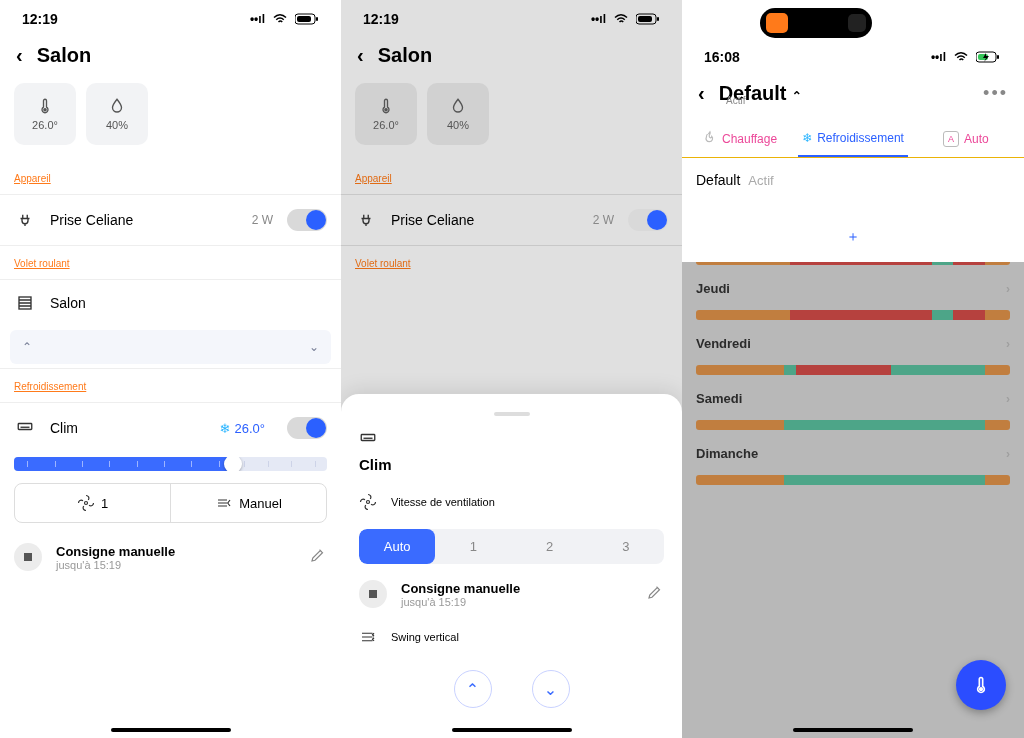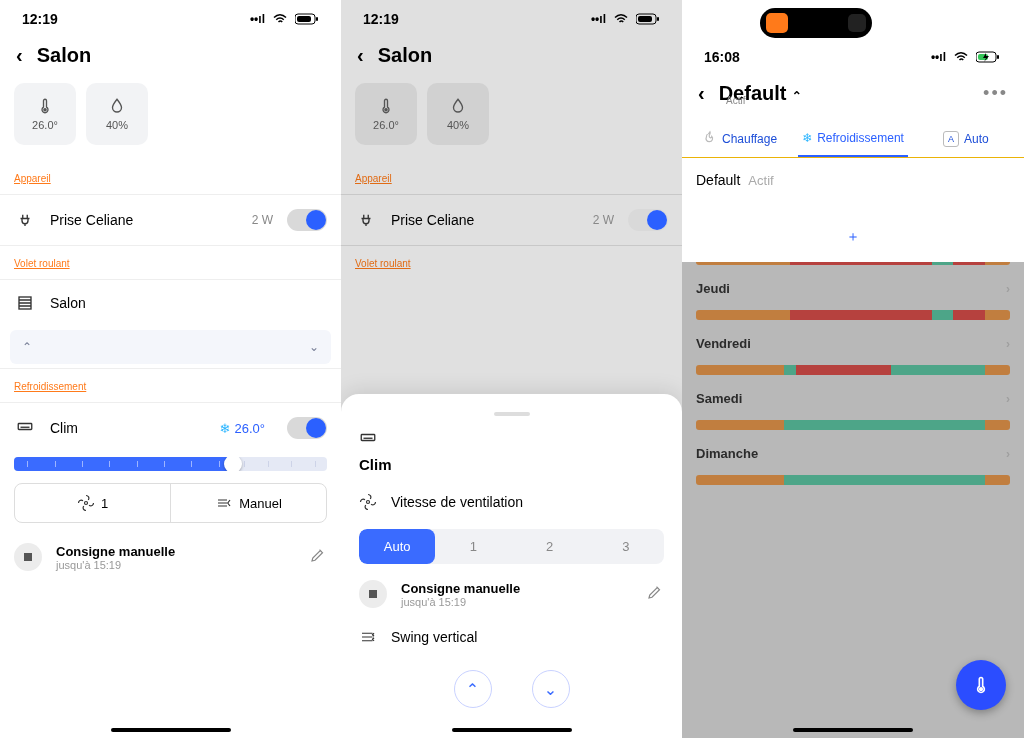--- a/index.html
+++ b/index.html
@@ -65,35 +65,35 @@
   .stop-sq { width:8px; height:8px; background:#555;}
   .consigne .txt { flex:1;}
   .consigne .title { font-size:13px; font-weight:700;}
   .consigne .until { font-size:11px; color:#999;}
   .pencil { color:#888;}
 
   .home-ind { position:absolute; bottom:6px; left:50%; transform:translateX(-50%); width:120px; height:4px; background:#000; border-radius:4px;}
   .sheet { position:absolute; bottom:0; left:0; right:0; background:#fff; border-radius:18px 18px 0 0; padding:14px 0 30px; box-shadow:0 -4px 20px rgba(0,0,0,0.1);}
   .grabber { width:36px; height:4px; background:#ddd; border-radius:2px; margin:4px auto 14px;}
   .sheet-title { font-size:15px; font-weight:700; padding:0 18px 6px;}
-  .sheet-row { display:flex; align-items:center; gap:14px; padding:14px 18px; font-size:14px;}
+  .sheet-row { display:flex; align-items:center; gap:14px; padding:14px 18px; font-size:11px;}
   .speed-seg { display:flex; margin:4px 18px 10px; background:#f1f2f5; border-radius:8px; overflow:hidden;}
   .speed-seg .opt { flex:1; text-align:center; padding:10px 0; font-size:13px; color:#888;}
   .speed-seg .opt.active { background:#3a6bff; color:#fff; border-radius:8px;}
   .swing-btns { display:flex; justify-content:center; gap:40px; padding:10px 0 0;}
   .circle-btn { width:38px; height:38px; border:1px solid #c9d2ff; border-radius:50%; display:flex; align-items:center; justify-content:center; color:#3a6bff;}
 
   
   .s3-status { padding-top:6px;}
   .s3-notch { position:absolute; top:8px; left:78px; width:112px; height:30px; background:#000; border-radius:16px; display:flex; align-items:center;}
   .s3-notch .orange { width:22px; height:20px; background:#ff7a1a; border-radius:5px; margin-left:6px;}
   .s3-notch .cam { width:18px; height:18px; background:#222; border-radius:5px; margin-left:auto; margin-right:6px;}
   .s3-head { background:#fff; padding-top:42px; border-bottom:1px solid #eab308; box-shadow:0 2px 6px rgba(0,0,0,0.05);}
   .tabs { display:flex; padding:6px 6px 0; gap:6px;}
-  .tab { flex:1; display:flex; align-items:center; justify-content:center; gap:5px; font-size:12px; padding:10px 4px; color:#1d4ed8;}
+  .tab { flex:1; display:flex; align-items:center; justify-content:center; gap:5px; font-size:12px; padding:10px 4px; color:#ec4899;}
   .tab.active { color:#2b60ff; border-bottom:2px solid #2b60ff;}
   .tab .box { border:1px solid #bbb; border-radius:3px; width:16px; height:16px; display:flex; align-items:center; justify-content:center; font-size:9px;}
   .s3-def-row { display:flex; align-items:center; gap:8px; padding:14px 14px; font-size:14px; background:#fff;}
   .s3-def-row .state{ color:#aaa; font-size:13px;}
   .create-card { background:#fff; margin:10px 8px; border-radius:10px; padding:16px 0; text-align:center; color:#2b60ff; font-size:14px; display:flex; align-items:center; justify-content:center; gap:10px;}
   .day { padding:16px 14px 12px; font-size:13px; font-weight:600; color:#333; display:flex; align-items:center;}
   .day .chev { margin-left:auto; color:#bbb; font-size:12px;}
   .bar { height:10px; border-radius:3px; margin:2px 14px 0; display:flex; overflow:hidden;}
   .seg-o{background:#e3954a;} .seg-r{background:#d64d49;} .seg-g{background:#5bc2a0;}
   .fab { position:absolute; right:18px; bottom:28px; width:50px; height:50px; border-radius:50%; background:#2b4dff; display:flex; align-items:center; justify-content:center; color:#fff; box-shadow:0 3px 8px rgba(0,0,0,0.3);}

